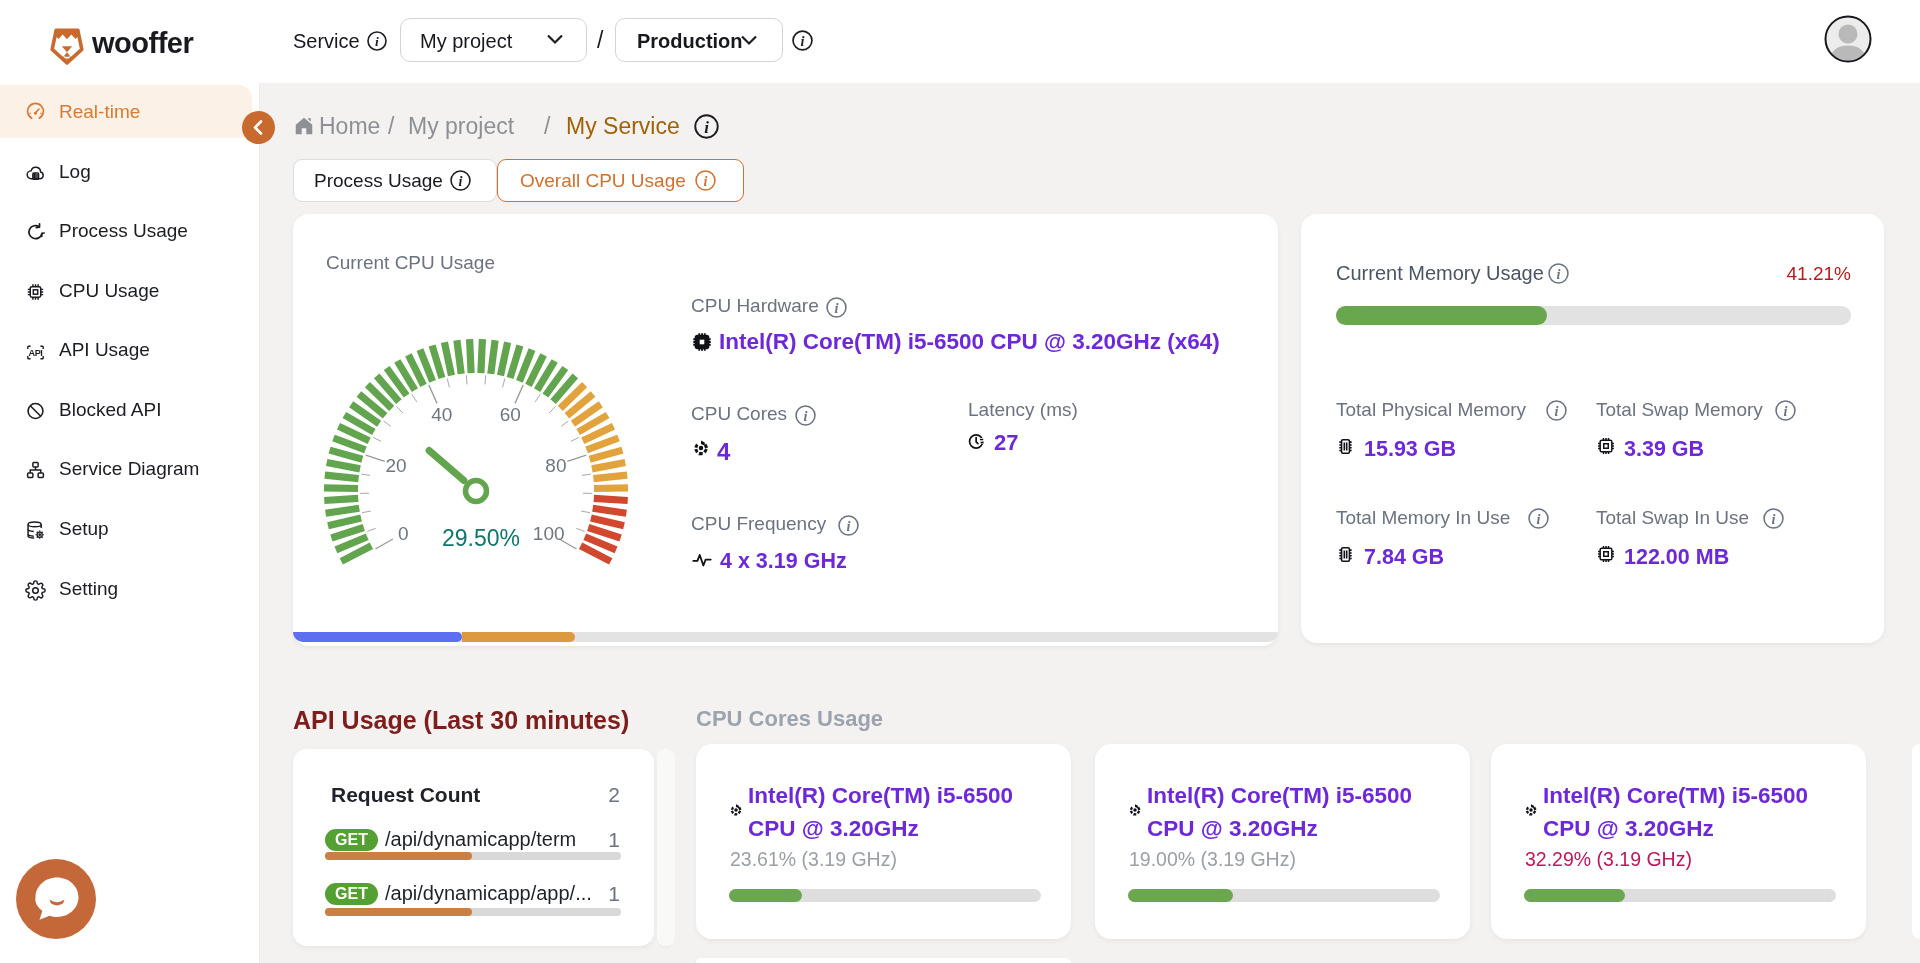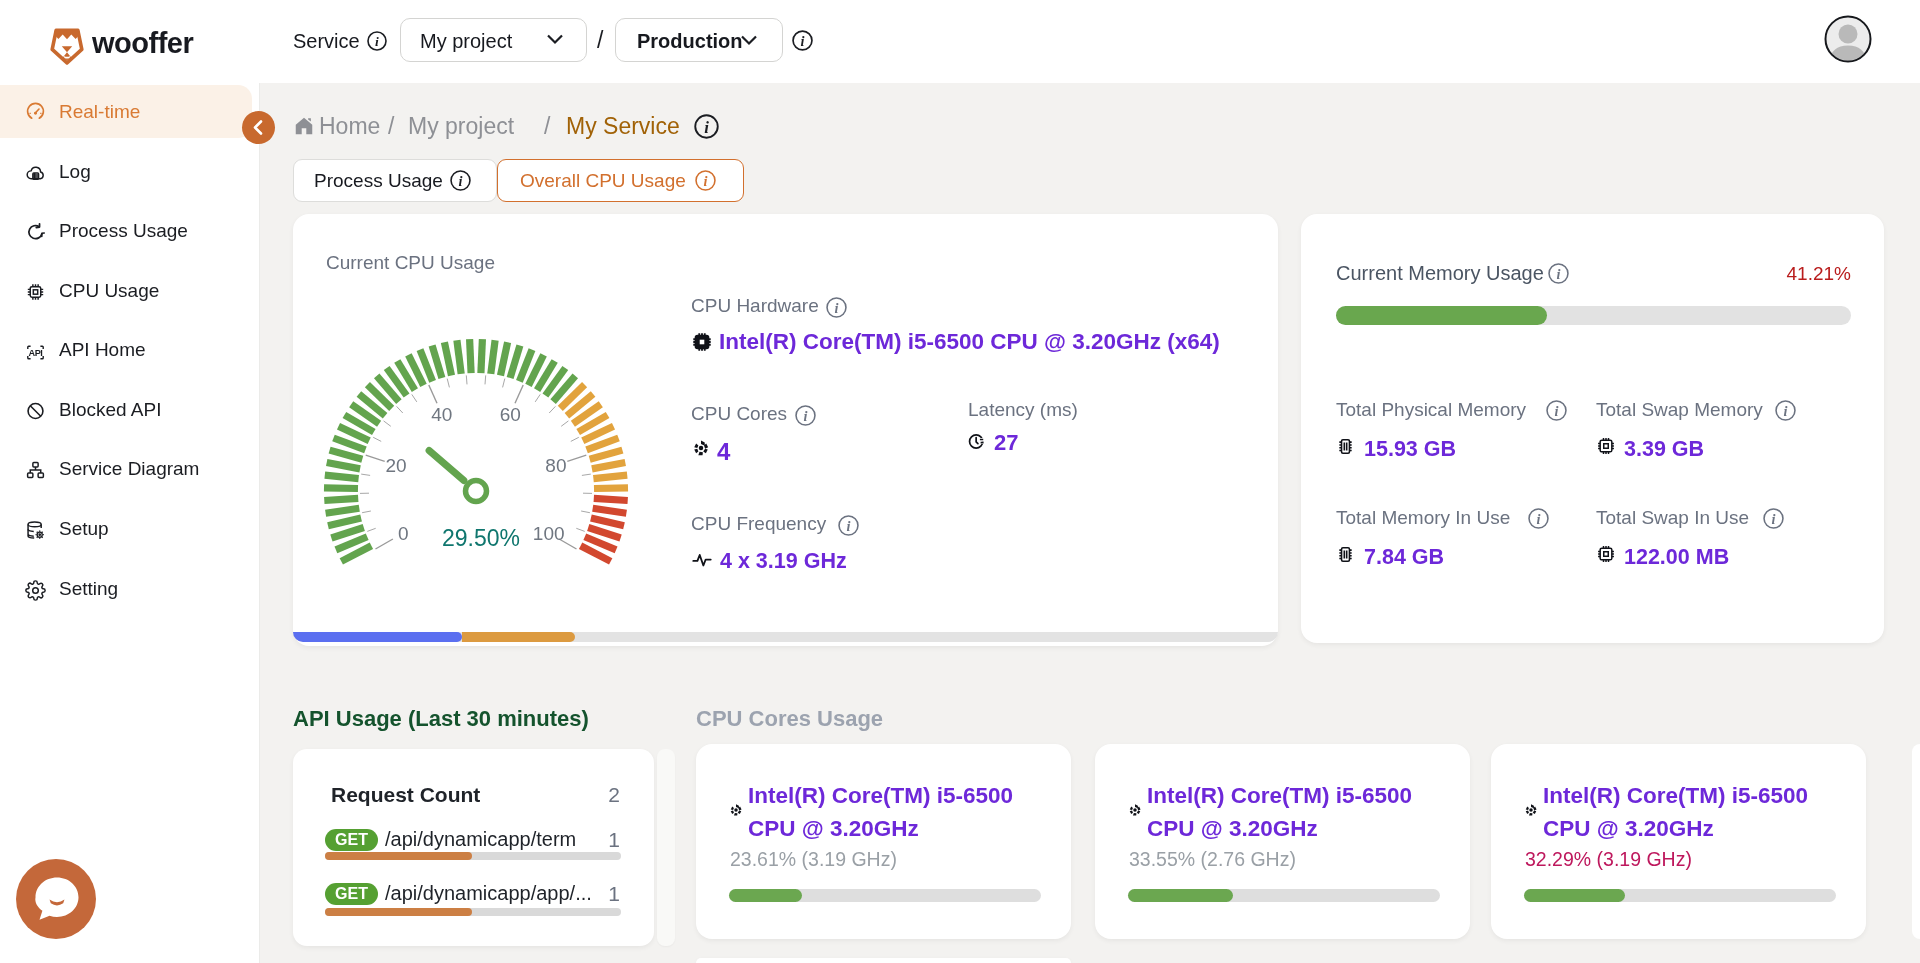--- a/index.html
+++ b/index.html
@@ -106,21 +106,21 @@
     </span>
   <span class="nav-tx">CPU Usage</span>
 </div>
 <div class="nav-item" style="top:323px">
   <span class="nav-ic">
       <svg width="25" height="25" viewBox="0 0 24 24" fill="none">
         <text x="12" y="15.8" font-size="10.5" font-weight="bold" fill="#1b1d22" text-anchor="middle" font-family="Liberation Sans,sans-serif" letter-spacing="-0.5">API</text>
         <path d="M3.2 8 V5.8 Q3.2 4.8 4.2 4.8 H6.4 M17.6 4.8 H19.8 Q20.8 4.8 20.8 5.8 V8 M20.8 16 V18.2 Q20.8 19.2 19.8 19.2 H17.6 M6.4 19.2 H4.2 Q3.2 19.2 3.2 18.2 V16" stroke="#1b1d22" stroke-width="1.6"></path>
       </svg>
     </span>
-  <span class="nav-tx">API Home</span>
+  <span class="nav-tx">API Usage</span>
 </div>
 <div class="nav-item" style="top:383px">
   <span class="nav-ic">
       <svg width="22" height="22" viewBox="0 0 24 24" fill="none" stroke="#1b1d22" stroke-width="1.8">
         <circle cx="12" cy="12" r="8.5"></circle>
         <path d="M6 6 L18 18"></path>
       </svg>
     </span>
   <span class="nav-tx">Blocked API</span>
 </div>
@@ -394,21 +394,21 @@
     <circle cx="10" cy="10" r="9" fill="none" stroke="#6b7280" stroke-width="1.5"></circle>
     <text x="10" y="15" font-size="13.5" font-style="italic" font-family="Liberation Serif,serif" font-weight="bold" text-anchor="middle" fill="#6b7280">i</text>
   </svg>
 <svg class="abs" style="left:1596px;top:544px" width="20" height="20" viewBox="0 0 24 24" fill="none" stroke="#101218" stroke-width="1.8">
     <rect x="5" y="5" width="14" height="14" rx="2"></rect>
     <rect x="9.3" y="9.3" width="5.4" height="5.4"></rect>
     <path d="M9 5 V2.5 M12 5 V2.5 M15 5 V2.5 M9 21.5 V19 M12 21.5 V19 M15 21.5 V19 M5 9 H2.5 M5 12 H2.5 M5 15 H2.5 M21.5 9 H19 M21.5 12 H19 M21.5 15 H19"></path>
   </svg>
 <div class="abs bval" style="left:1624px;top:545px;font-size:21.5px">122.00 MB</div>
 
-<div class="abs" style="left:293px;top:706px;font-size:22px;font-weight:bold;color:#14532d">API Usage (Last 30 minutes)</div>
+<div class="abs" style="left:293px;top:706px;font-size:25px;font-weight:bold;color:#7f1d1d">API Usage (Last 30 minutes)</div>
 <div class="abs" style="left:696px;top:706px;font-size:22px;font-weight:bold;color:#9ca3af">CPU Cores Usage</div>
 
 <div class="card" style="left:293px;top:749px;width:361px;height:197px;border-radius:14px"></div>
 <div class="abs" style="left:657px;top:749px;width:18px;height:197px;background:#f9f9f7;border-radius:8px;box-shadow:0 1px 2px rgba(0,0,0,0.04)"></div>
 <div class="abs" style="left:331px;top:783px;font-size:21px;font-weight:bold;color:#1f2329">Request Count</div>
 <div class="abs" style="left:560px;top:783px;width:60px;text-align:right;font-size:21px;color:#6b7280">2</div>
 
 <div class="abs" style="left:325px;top:829px;width:53px;height:22px;background:#55a032;border-radius:11px;color:#fff;font-size:16px;font-weight:bold;text-align:center;line-height:22px">GET</div>
 <div class="abs" style="left:385px;top:828px;font-size:20px;color:#1f2329">/api/dynamicapp/term</div>
 <div class="abs" style="left:560px;top:828px;width:60px;text-align:right;font-size:21px;color:#6b7280">1</div>
@@ -451,21 +451,21 @@
       <path d="M12 2 L17 4.5 L17 9 L12 6.8 Z"></path>
       <path d="M19 6 L21.5 11 L17.5 13 L16 8.5 Z"></path>
       <path d="M21 14 L18.5 19 L15 16.5 L17.5 13 Z"></path>
       <path d="M14 21.5 L8.5 21.5 L10 17 L14.5 17.5 Z"></path>
       <path d="M5.5 19 L3 14 L7 13 L8.5 16.5 Z"></path>
       <path d="M3 11 L5.5 6 L8.5 8.5 L7 12 Z"></path>
       <circle cx="12" cy="12" r="3"></circle>
     </g>
   </svg>
 <div class="abs bval" style="left:1147px;top:779px;font-size:22.5px;line-height:33px">Intel(R) Core(TM) i5-6500<br>CPU @ 3.20GHz</div>
-<div class="abs" style="left:1129px;top:848px;font-size:19.5px;color:#9aa0a6">33.55% (2.76 GHz)</div>
+<div class="abs" style="left:1129px;top:848px;font-size:19.5px;color:#9aa0a6">19.00% (3.19 GHz)</div>
 <div class="abs" style="left:1128px;top:889px;width:312px;height:13px;border-radius:7px;background:#dedede">
   <div style="position:absolute;left:0;top:0;width:105px;height:13px;background:#6ba750;border-radius:7px"></div>
 </div>
 
 <svg class="abs" style="left:1524px;top:803px" width="14" height="14" viewBox="0 0 24 24">
     <g fill="#101218">
       <path d="M12 2 L17 4.5 L17 9 L12 6.8 Z"></path>
       <path d="M19 6 L21.5 11 L17.5 13 L16 8.5 Z"></path>
       <path d="M21 14 L18.5 19 L15 16.5 L17.5 13 Z"></path>
       <path d="M14 21.5 L8.5 21.5 L10 17 L14.5 17.5 Z"></path>

